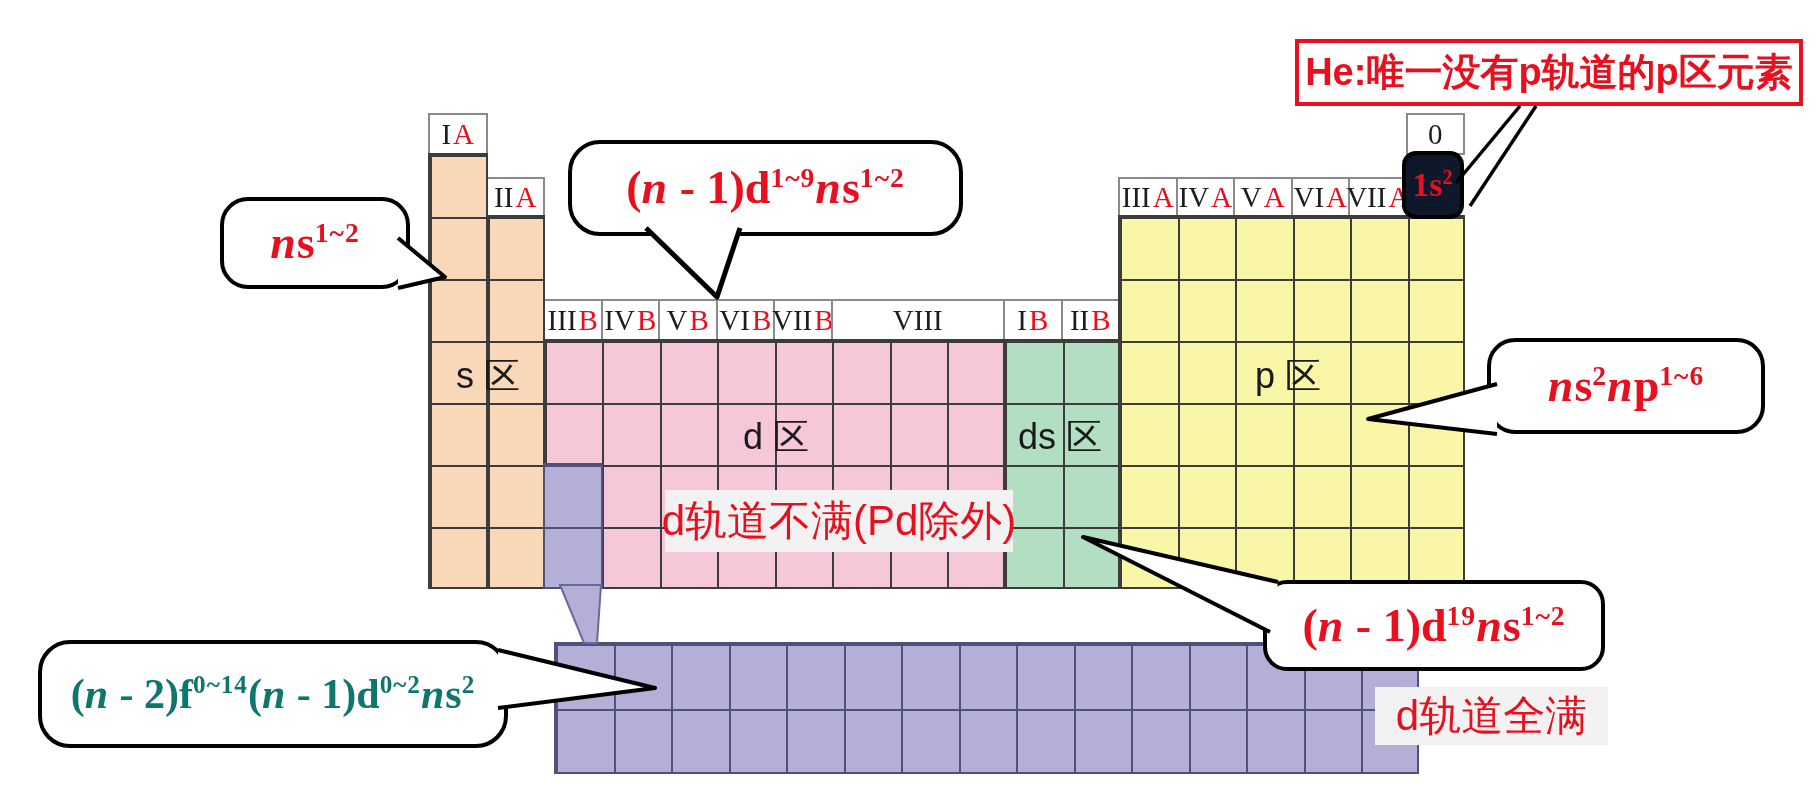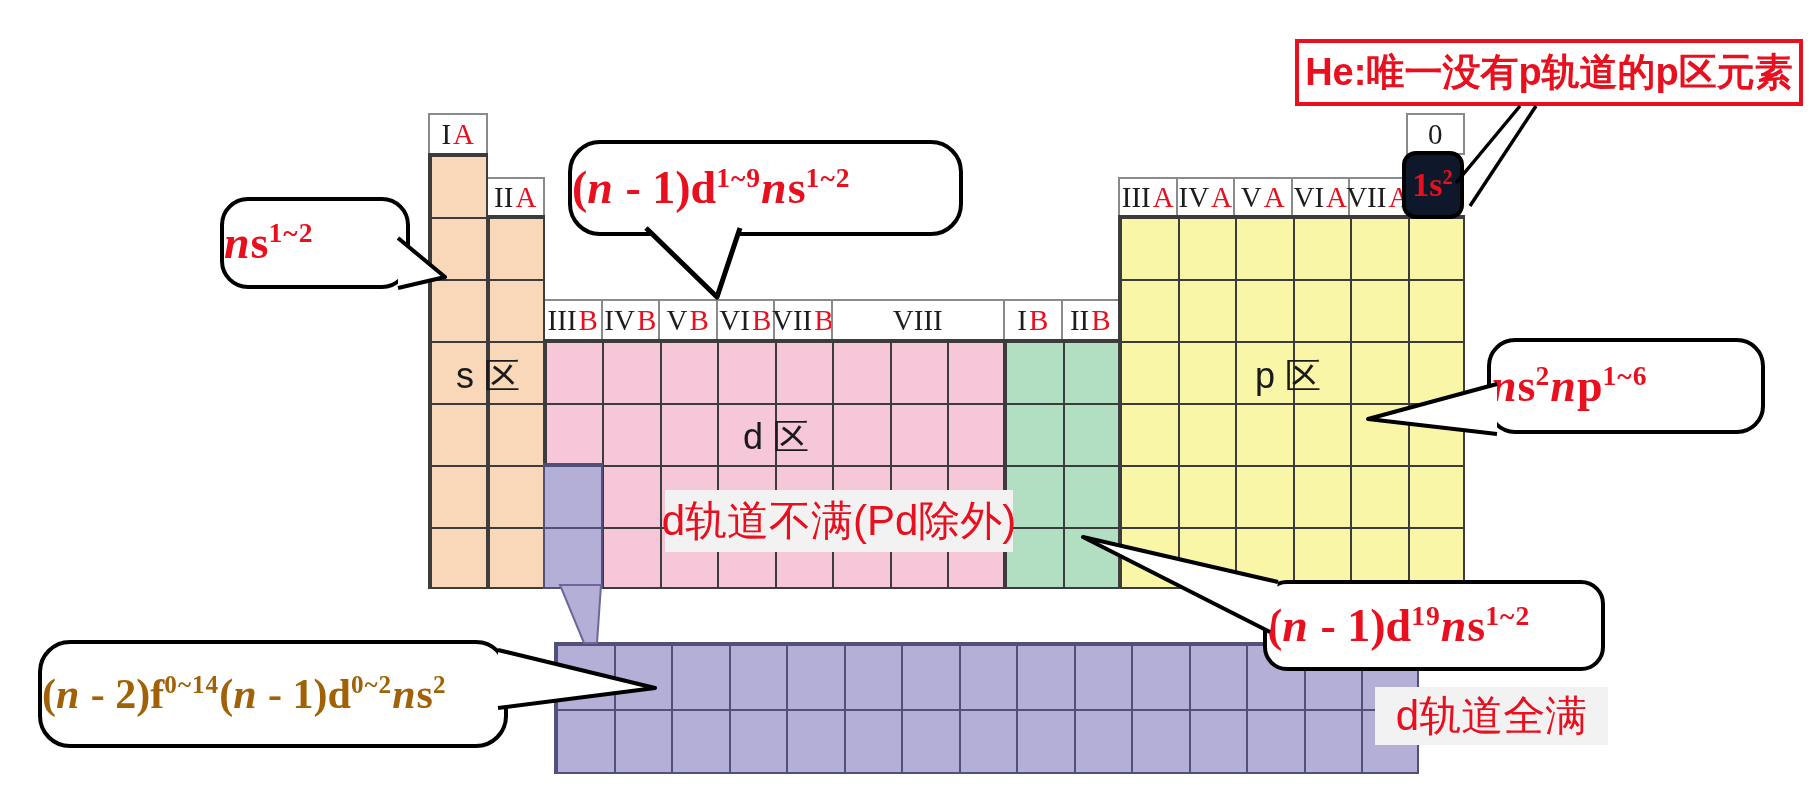--- a/index.html
+++ b/index.html
@@ -16,24 +16,24 @@
       repeating-linear-gradient(to right,#3c3c3c 0 2px,transparent 2px 57.5px),
       repeating-linear-gradient(to bottom,#3c3c3c 0 2px,transparent 2px 62px);}
   .grid-f{border:2px solid #50507a;background-image:
       repeating-linear-gradient(to right,#50507a 0 2px,transparent 2px 57.53px),
       repeating-linear-gradient(to bottom,#50507a 0 2px,transparent 2px 65px);}
   
   .blocklabel{position:absolute;color:#1a1a1a;font-size:36px;text-align:center;white-space:nowrap;
               font-family:"Liberation Sans","DejaVu Sans",sans-serif;}
   
   .bubble{position:absolute;background:#fff;border:4px solid #000;border-radius:28px;
-          box-sizing:border-box;display:flex;align-items:center;justify-content:flex-start;white-space:nowrap;}
+          box-sizing:border-box;display:flex;align-items:center;justify-content:center;white-space:nowrap;}
   .formula{font-family:"Liberation Serif","DejaVu Serif",serif;font-weight:bold;font-size:46px;
            color:var(--red);line-height:1;}
-  .formula.black{color:#a16207;}
+  .formula.black{color:#0f766e;}
   .formula sup{font-size:0.60em;vertical-align:super;letter-spacing:1px;line-height:0;}
   .formula i{font-style:italic;margin-right:1px;}
   
   .graylabel{position:absolute;background:var(--label-bg);color:var(--red);font-size:42px;
              display:flex;align-items:center;justify-content:center;white-space:nowrap;margin-left:35px;}
   .he-box{position:absolute;background:#fff;border:4px solid var(--red);box-sizing:border-box;
           display:flex;align-items:center;justify-content:center;
           color:var(--red);font-weight:bold;font-size:38px;white-space:nowrap;}
   .he-cell{position:absolute;border:4px solid #000;border-radius:14px;box-sizing:border-box;
            display:flex;align-items:center;justify-content:center;}
@@ -118,20 +118,21 @@
   <div class="block" style="left: 543px; top: 463px; width: 59.5px; height: 126px; border-color: rgb(80, 80, 122); background-image: repeating-linear-gradient(rgb(80, 80, 122) 0px, rgb(80, 80, 122) 2px, transparent 2px, transparent 62px); background-color: rgb(179, 175, 215);"></div>
 
   <div class="block grid-s" style="left: 1003px; top: 339px; width: 117px; height: 250px; background-color: rgb(178, 222, 194);"></div>
 
   <div class="block grid-s" style="left: 1118px; top: 215px; width: 347px; height: 374px; background-color: rgb(249, 246, 168);"></div>
 
   <div class="block grid-f" style="left: 554px; top: 642px; width: 865px; height: 132px; background-color: rgb(179, 175, 215);"></div>
 
   <div class="blocklabel" style="left:696px;top:413px;width:160px;">d 区</div>
   <div class="blocklabel" style="left:408px;top:352px;width:160px;">s 区</div>
+  <div class="blocklabel" style="left:980px;top:413px;width:160px;">ds 区</div>
   <div class="blocklabel" style="left:1208px;top:352px;width:160px;">p 区</div>
 
   <div class="he-cell" style="left: 1402px; top: 151px; width: 62px; height: 68px; background-color: #0f172a;">
     <span class="formula"><span>1s</span><sup>2</sup></span>
   </div>
 
   <div class="graylabel" style="left:630px;top:490px;width:348px;height:62px;">d轨道不满(Pd除外)</div>
   <div class="graylabel" style="left:1340px;top:687px;width:233px;height:58px;">d轨道全满</div>
 
   <div class="he-box" style="left:1295px;top:39px;width:508px;height:67px;">He:唯一没有p轨道的p区元素</div>

